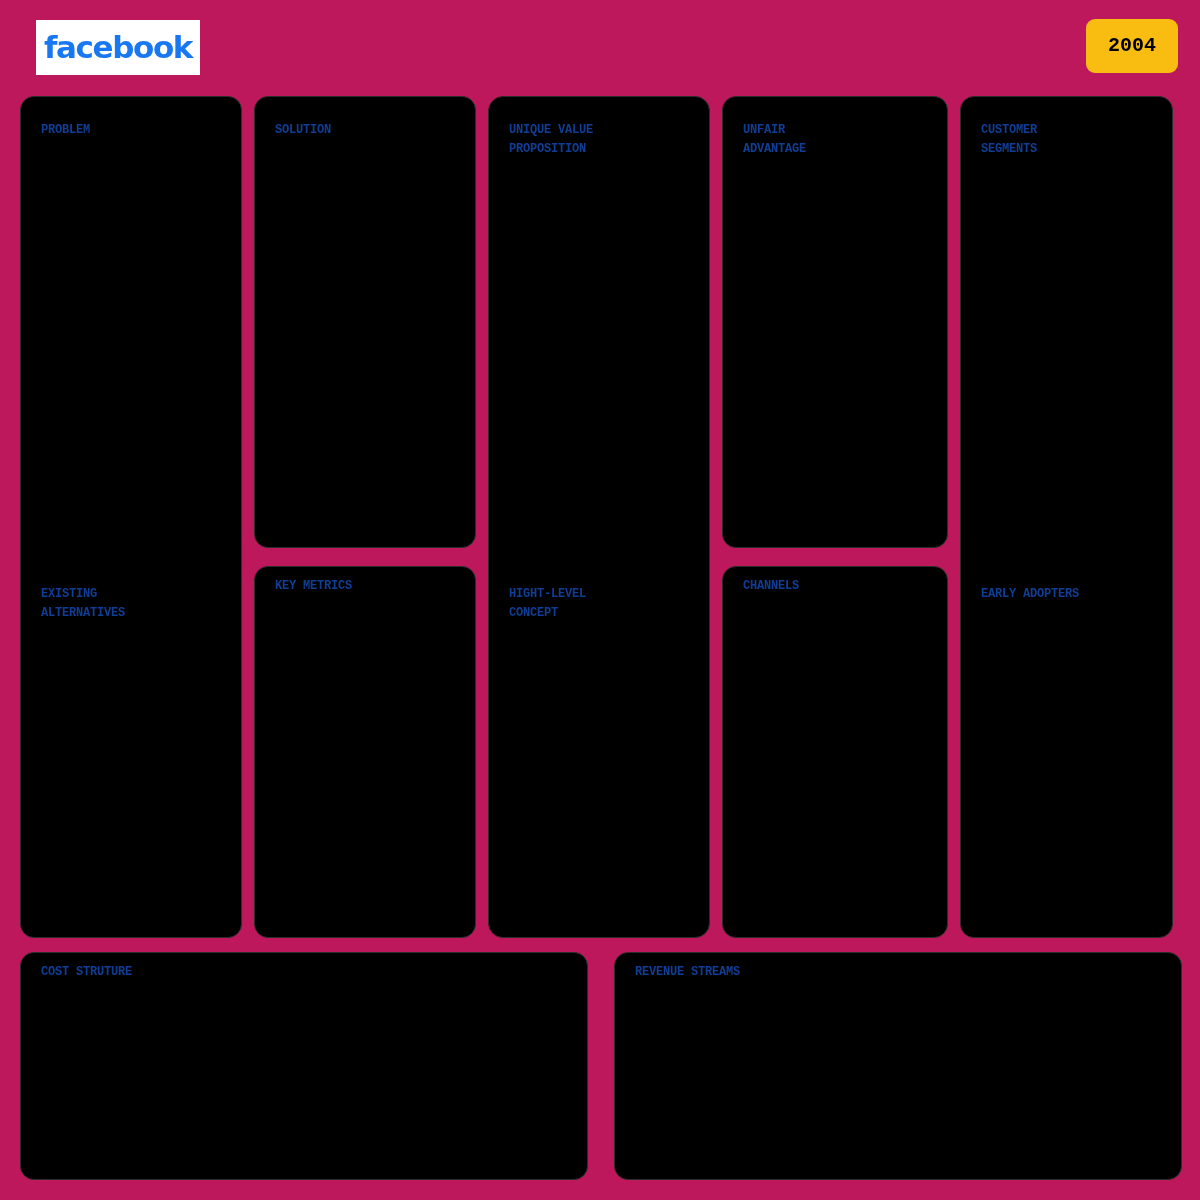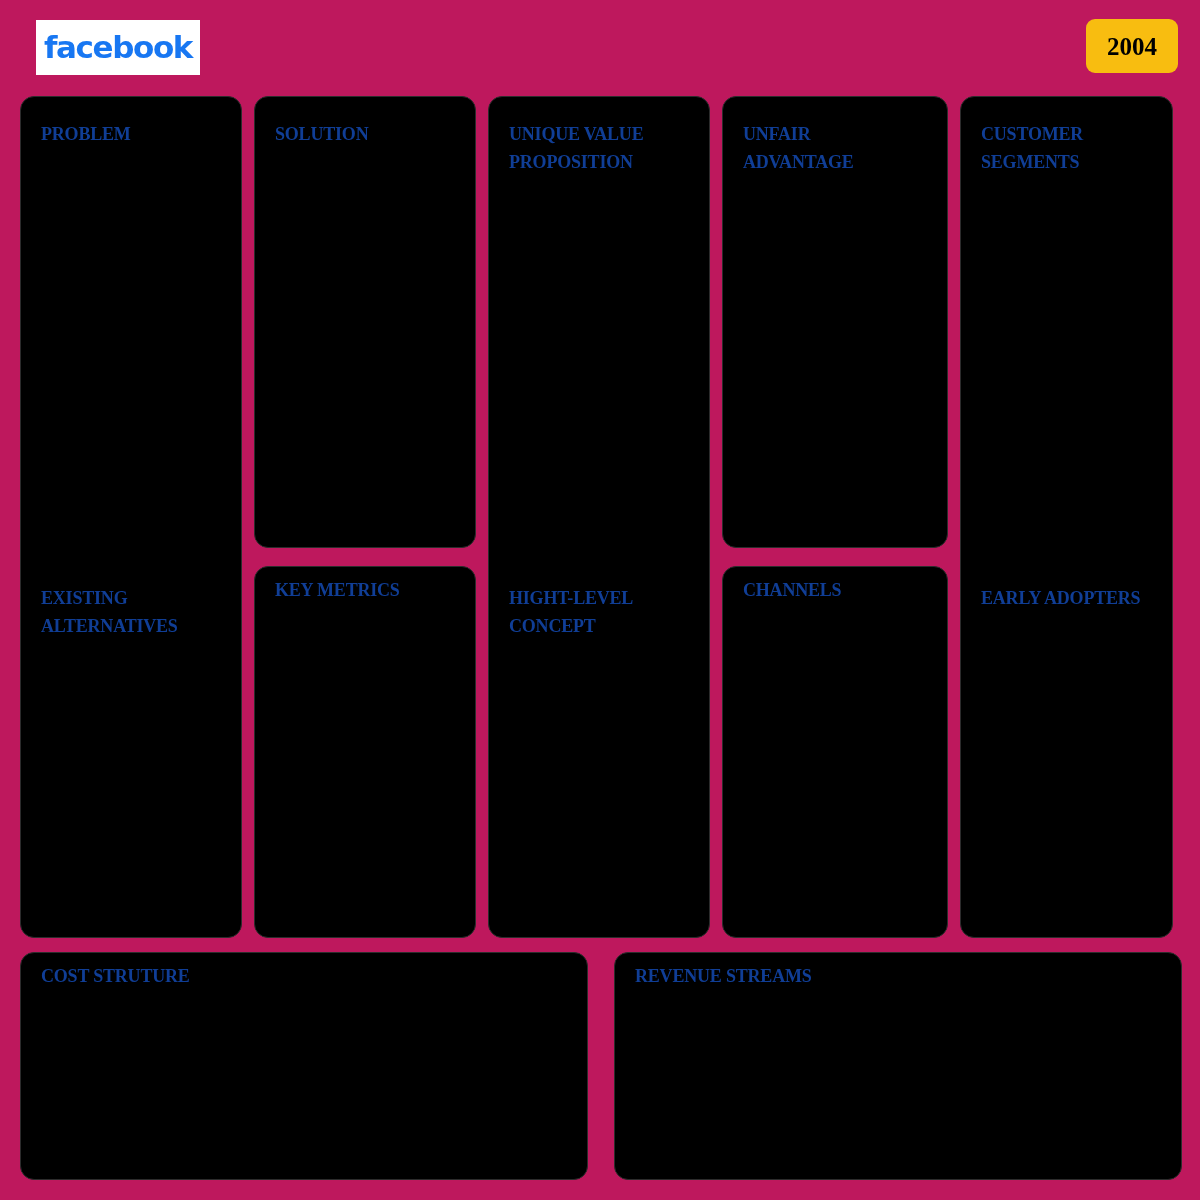--- a/index.html
+++ b/index.html
@@ -50,42 +50,42 @@
     background: #F8BD10;
     border-radius: 9px;
     display: flex;
     align-items: center;
     justify-content: center;
     padding: 0 14px;
     box-sizing: border-box;
   }
   .year-badge-text {
     color: #000000;
-    font-family: Liberation Serif, serif;
+    font-family: Liberation Mono, monospace;
     font-weight: bold;
-    font-size: 25px;
+    font-size: 20px;
     letter-spacing: 0px;
     line-height: 1;
   }
 
   
   .card {
     position: absolute;
     background: #000000;
     border: 1.6px solid #2c2c2c;
     border-radius: 14px;
     box-sizing: border-box;
   }
 
   .card-title {
     position: absolute;
     color: #103E96;
-    font-family: Liberation Serif, serif;
+    font-family: Liberation Mono, monospace;
     font-weight: bold;
-    font-size: 18px;
+    font-size: 12px;
     line-height: 1.55;
     letter-spacing: -0.2px;
     white-space: pre-line;
     text-transform: uppercase;
   }
 
   
   .t-top    { left: 20px; top: 24px; right: 10px; }
   .t-mid    { left: 20px; top: 488px; right: 10px; }
   .t-mid2   { left: 20px; top: 10px; right: 10px; }
@@ -110,21 +110,21 @@
   </div>
 
   <div class="card" style="left:254px; top:96px; width:222px; height:452px;">
     <div class="card-title t-top">SOLUTION</div>
   </div>
 
   <div class="card" style="left:254px; top:566px; width:222px; height:372px;">
     <div class="card-title t-mid2">KEY METRICS</div>
   </div>
 
-  <div class="card" style="left:488px; top:96px; width:222px; height:842px;">
+  <div class="card" style="left:488px; top:96px; width:222px; height:842px;border-radius:15px;">
     <div class="card-title t-top">UNIQUE VALUE
 PROPOSITION</div>
     <div class="card-title t-mid">HIGHT-LEVEL
 CONCEPT</div>
   </div>
 
   <div class="card" style="left:722px; top:96px; width:226px; height:452px;">
     <div class="card-title t-top">UNFAIR
 ADVANTAGE</div>
   </div>

